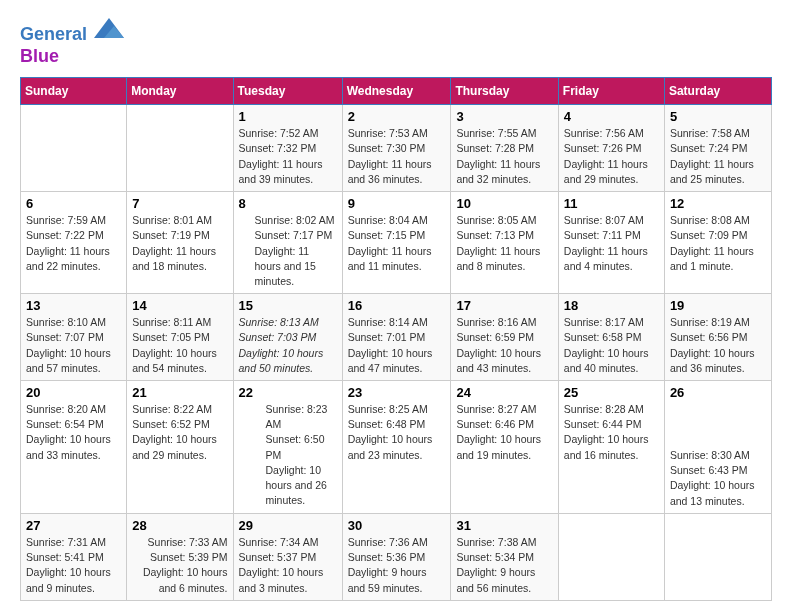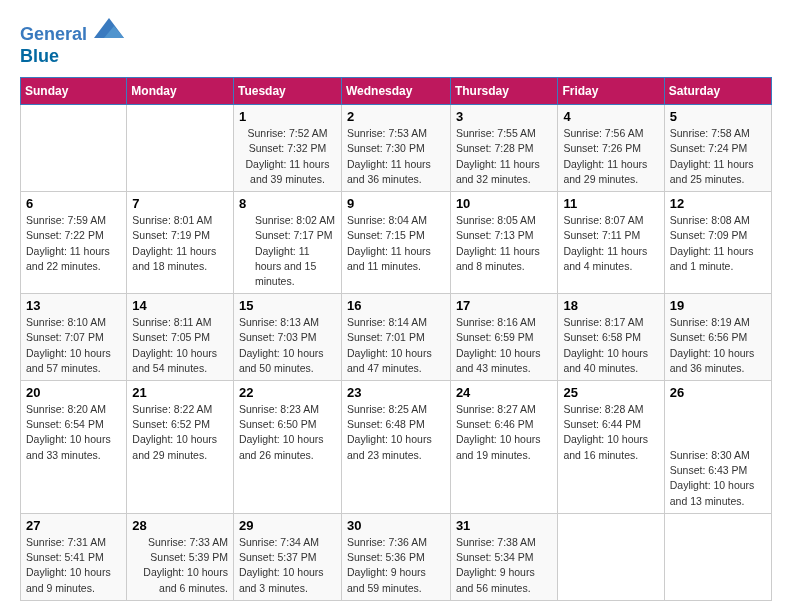--- a/index.html
+++ b/index.html
@@ -92,21 +92,21 @@
 <div class="header">
   <div class="logo">
     <div>
       <div class="logo-text">
         <span>General</span>
         <svg class="logo-icon" viewBox="0 0 30 20">
           <polygon points="0,20 15,0 30,20" fill="#3a7abf"></polygon>
           <polygon points="10,20 20,8 30,20" fill="#5a9fd4" opacity="0.7"></polygon>
         </svg>
         <br>
-        <span style="color:#0369a1;">Blue</span>
+        <span style="color:#a21caf;">Blue</span>
       </div>
     </div>
   </div>
 </div>
 
 <table>
   <thead>
     <tr id="weekday-header">
     <th>Sunday</th>
         <th>Monday</th>
@@ -116,21 +116,21 @@
         <th>Friday</th>
         <th>Saturday</th>
       </tr>
   </thead>
   <tbody id="calendar-body">
   <tr>
         <td class="empty-cell"></td>
         <td class="empty-cell"></td>
         <td>
           <span class="day-num">1</span>
-          <div class="day-info" style="white-space: pre-line; text-align: center;">Sunrise: 7:52 AM
+          <div class="day-info" style="white-space: pre-line;">Sunrise: 7:52 AM
 Sunset: 7:32 PM
 Daylight: 11 hours and 39 minutes.</div>
         </td>
         <td>
           <span class="day-num">2</span>
           <div class="day-info" style="white-space: pre-line;">Sunrise: 7:53 AM
 Sunset: 7:30 PM
 Daylight: 11 hours and 36 minutes.</div>
         </td>
         <td>
@@ -204,21 +204,21 @@
 Daylight: 10 hours and 57 minutes.</div>
         </td>
         <td>
           <span class="day-num">14</span>
           <div class="day-info" style="white-space: pre-line;">Sunrise: 8:11 AM
 Sunset: 7:05 PM
 Daylight: 10 hours and 54 minutes.</div>
         </td>
         <td>
           <span class="day-num">15</span>
-          <div class="day-info" style="white-space: pre-line;">Sunrise: 8:13 AM
+          <div class="day-info" style="white-space: pre-line; font-style: italic;">Sunrise: 8:13 AM
 Sunset: 7:03 PM
 Daylight: 10 hours and 50 minutes.</div>
         </td>
         <td>
           <span class="day-num">16</span>
           <div class="day-info" style="white-space: pre-line;">Sunrise: 8:14 AM
 Sunset: 7:01 PM
 Daylight: 10 hours and 47 minutes.</div>
         </td>
         <td>
@@ -248,21 +248,21 @@
 Daylight: 10 hours and 33 minutes.</div>
         </td>
         <td>
           <span class="day-num">21</span>
           <div class="day-info" style="white-space: pre-line;">Sunrise: 8:22 AM
 Sunset: 6:52 PM
 Daylight: 10 hours and 29 minutes.</div>
         </td>
         <td>
           <span class="day-num">22</span>
-          <div class="day-info" style="white-space: pre-line;">Sunrise: 8:23 AM
+          <div class="day-info" style="white-space: pre-line; margin-left: 27px;">Sunrise: 8:23 AM
 Sunset: 6:50 PM
 Daylight: 10 hours and 26 minutes.</div>
         </td>
         <td>
           <span class="day-num">23</span>
           <div class="day-info" style="white-space: pre-line;">Sunrise: 8:25 AM
 Sunset: 6:48 PM
 Daylight: 10 hours and 23 minutes.</div>
         </td>
         <td>

